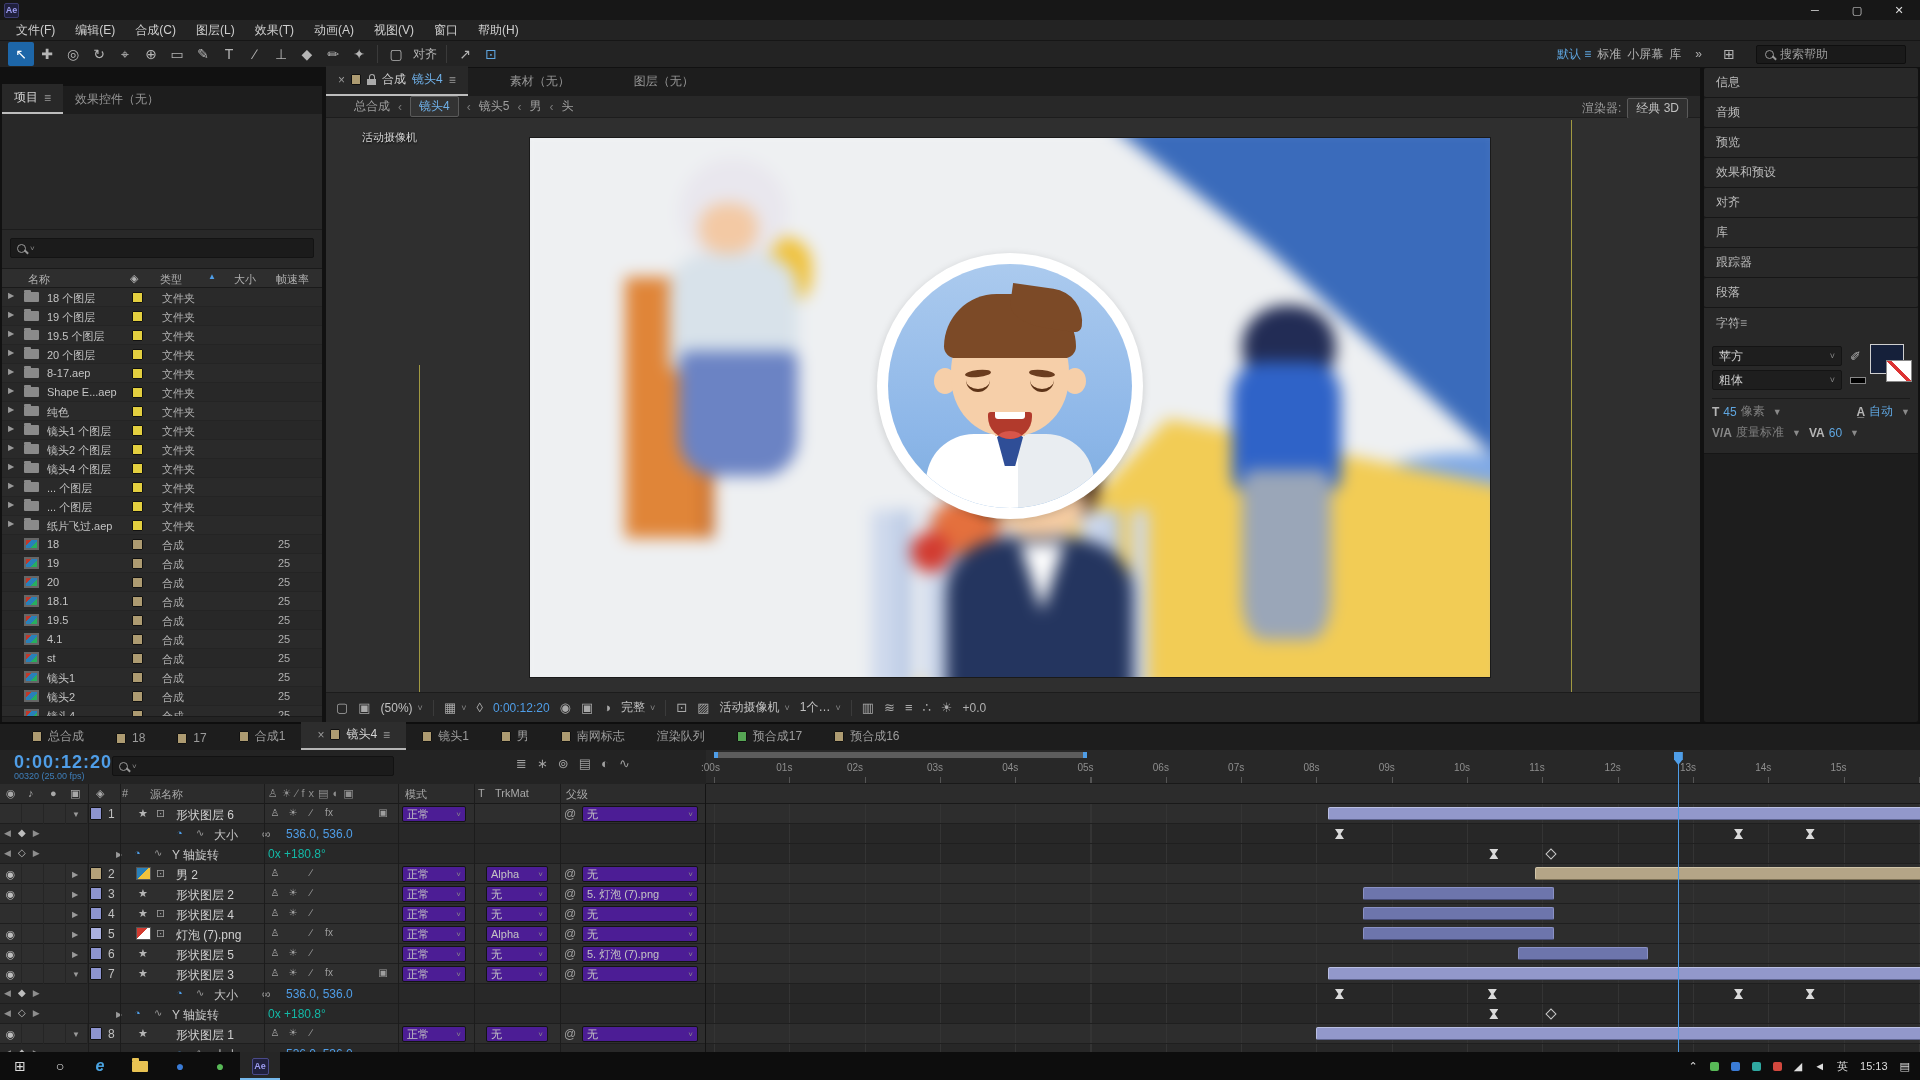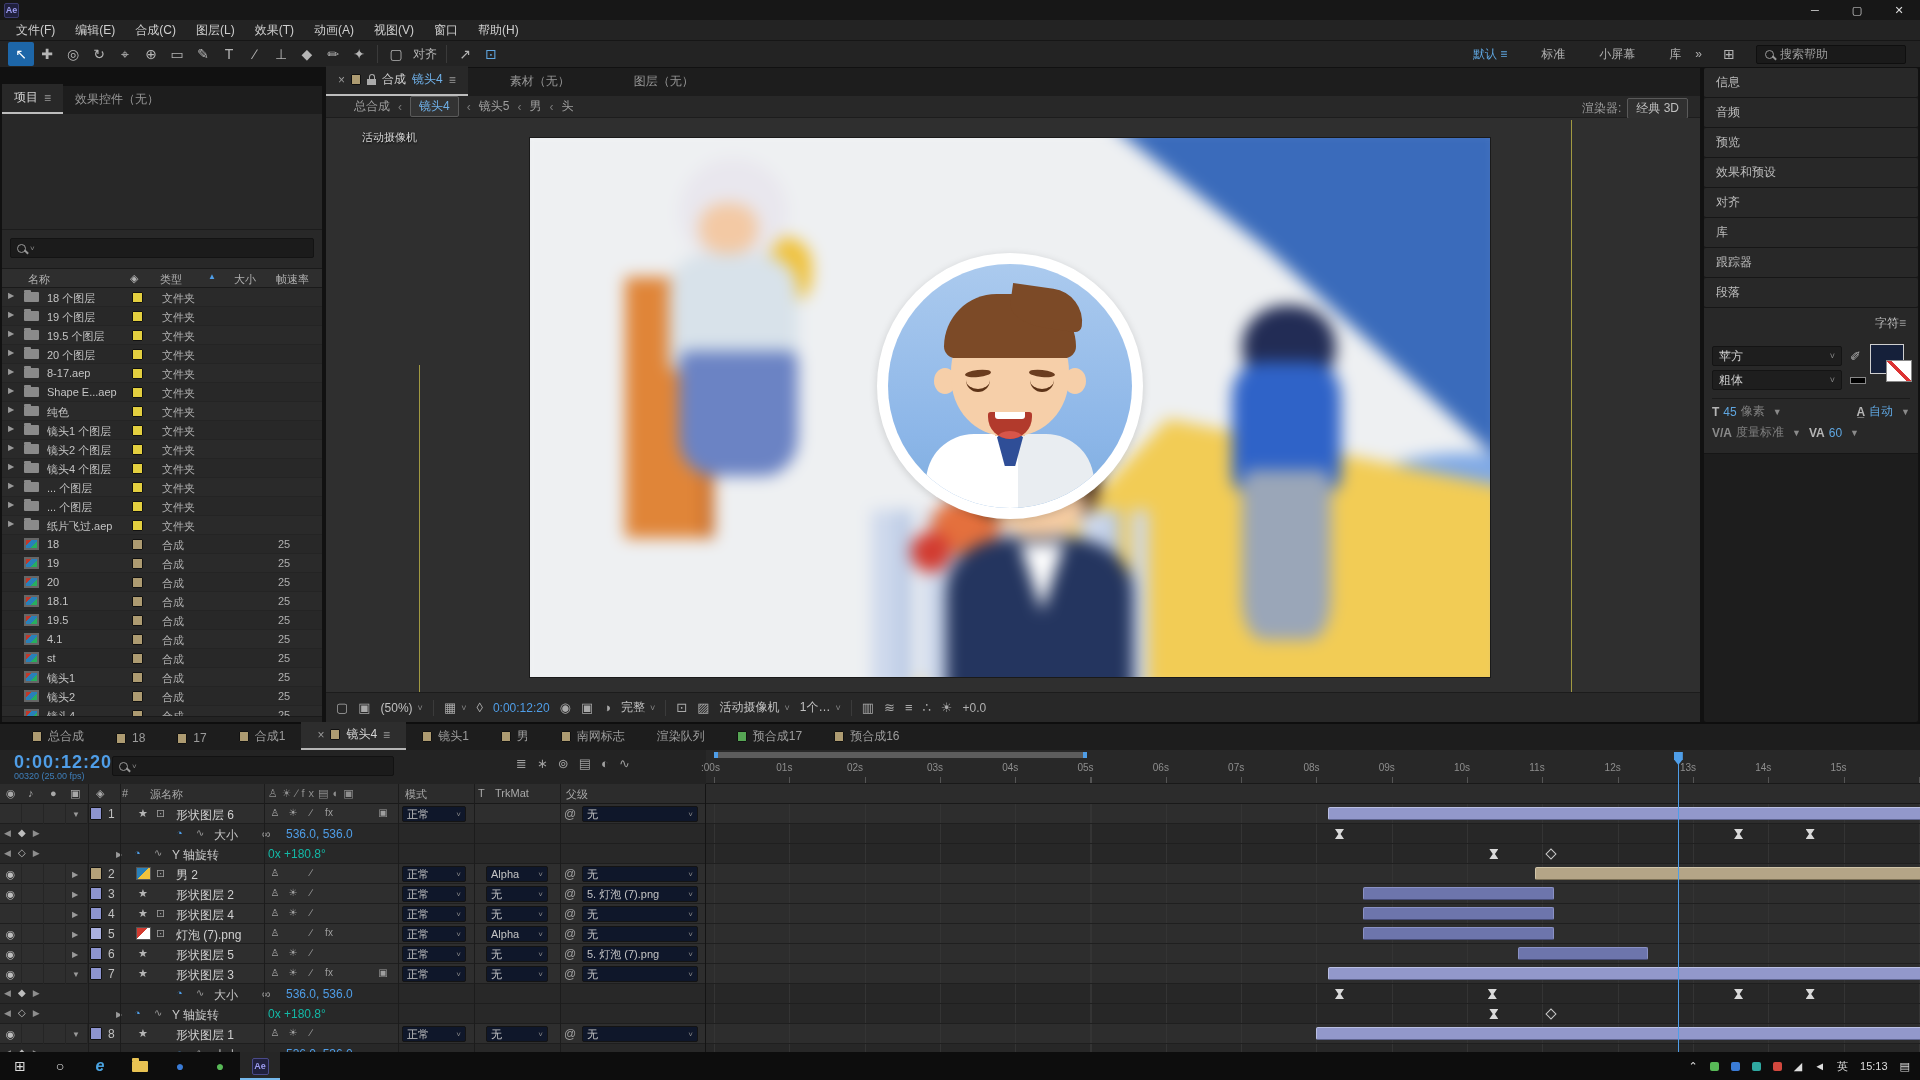--- a/index.html
+++ b/index.html
@@ -84,21 +84,21 @@
 .av-hair{position:absolute;left:50%;top:30px;transform:translateX(-50%);width:132px;height:64px;background:#7c4a27;border-radius:64px 64px 14px 14px}
 .av-hair2{position:absolute;left:50%;top:24px;width:74px;height:40px;background:#7c4a27;border-radius:0 40px 8px 60%;transform:rotate(8deg)}
 .av-brow{position:absolute;top:106px;width:26px;height:7px;background:#6b3d1f;border-radius:50%}
 .av-eye{position:absolute;top:116px;width:24px;height:12px;border-bottom:3.5px solid #5d3317;border-radius:0 0 22px 22px}
 .av-mouth{position:absolute;left:50%;top:148px;transform:translateX(-50%);width:44px;height:27px;background:#b23a2c;border-radius:5px 5px 40px 40px;overflow:hidden}
 .av-teeth{position:absolute;left:50%;top:0;transform:translateX(-50%);width:30px;height:7px;background:#fff;border-radius:0 0 3px 3px}
 .av-tongue{position:absolute;left:50%;bottom:-4px;transform:translateX(-50%);width:24px;height:12px;background:#d8564a;border-radius:50%}
 
 .rpanel{left:1704px;top:0;width:214px;height:654px;background:#1d1d1d}
 .rp-sec{height:30px;background:#282828;border-bottom:1px solid #161616;display:flex;align-items:center;padding:0 12px;color:#bdbdbd;border-radius:2px}
-.char-head{height:30px;background:#282828;display:flex;align-items:center;justify-content:flex-end;padding:0 12px;color:#bdbdbd}
+.char-head{height:30px;background:#282828;display:flex;align-items:center;justify-content:flex-start;padding:0 12px;color:#bdbdbd}
 .char-body{background:#282828;border-bottom:1px solid #161616;padding:4px 8px 10px;position:relative;height:116px}
 .csel{background:#1e1e1e;border:1px solid #141414;border-radius:2px;height:20px;display:flex;align-items:center;justify-content:space-between;padding:0 6px;color:#cfcfcf;width:130px}
 .csel i{font-size:9px;color:#8a8a8a}
 .cp-row{display:flex;align-items:center;gap:8px;margin-top:4px}
 .swatch-fill{position:absolute;right:14px;top:6px;width:34px;height:30px;background:#15203a;border:1.5px solid #cfcfcf}
 .swatch-stroke{position:absolute;right:6px;top:22px;width:26px;height:22px;background:#fff;border:1.5px solid #888;background-image:linear-gradient(45deg,transparent 44%,#d33 44% 56%,transparent 56%)}
 .cp-div{height:1px;background:#1a1a1a;margin:8px 0 2px}
 .cp-lab{color:#9a9a9a;font-size:12px;display:flex;align-items:center;gap:4px}
 .cp-val{color:#5fa6e0}
 .cp-dim{color:#7e7e7e}
@@ -123,21 +123,21 @@
 .cell{position:absolute;top:0;height:20px;width:22px;border-right:1px solid #252525;color:#bdbdbd;text-align:center;font-size:11px;line-height:20px}
 .exp{position:absolute;left:72px;top:6px;font-size:8px;color:#9a9a9a}
 .chip{position:absolute;left:90px;top:3px;width:12px;height:13px;border:1px solid #111;border-radius:1px}
 .lnum{position:absolute;left:108px;top:3px;color:#c2c2c2}
 .licon{position:absolute;left:138px;top:3px;color:#b5b5b5;font-size:11px}
 .lthumb{position:absolute;left:136px;top:3px;width:15px;height:13px;border:1px solid #555}
 .lbox{position:absolute;left:156px;top:3px;color:#9f9f9f;font-size:11px}
 .lname{position:absolute;left:176px;top:3px;color:#d0d0d0;white-space:nowrap}
 .sws{position:absolute;left:266px;top:3px;width:128px;display:flex}
 .sws i{width:18px;text-align:center;color:#9f9f9f;font-size:10px}
-.sel{position:absolute;top:2px;height:16px;background:#0f172a;border:1px solid #141414;border-radius:2px;color:#c4c4c4;font-size:11px;display:flex;align-items:center;justify-content:space-between;padding:0 4px}
+.sel{position:absolute;top:2px;height:16px;background:#4c1d95;border:1px solid #141414;border-radius:2px;color:#c4c4c4;font-size:11px;display:flex;align-items:center;justify-content:space-between;padding:0 4px}
 .sel i{font-size:8px;color:#888;margin-left:3px}
 .sel.mode{left:402px;width:64px}
 .sel.trk{left:486px;width:62px}
 .pwhip{position:absolute;left:564px;top:3px;color:#9f9f9f}
 .sel.par{left:582px;width:116px}
 .knav{position:absolute;left:4px;top:3px;display:flex;gap:7px;color:#8e8e8e;font-size:9px;align-items:center}
 .knav .kd{font-size:10px;color:#bdbdbd}
 .pexp{position:absolute;left:116px;top:6px;font-size:8px;color:#9a9a9a}
 .psw{position:absolute;left:176px;top:3px;color:#4f9ee8;font-size:11px}
 .psw.sh{left:134px}
@@ -223,21 +223,21 @@
         <span class="tool">✏</span>
         <span class="tool">✦</span>
       </span>
     <span class="tb-sep"></span>
     <span class="tool">▢</span>
     <span class="align-lab">对齐</span>
     <span class="tb-sep"></span>
     <span class="tool">↗</span>
     <span class="tool" style="color:#5fa6e0">⊡</span>
     <div class="tb-right">
-      <span id="workspaces" style="display:flex;gap:34px">
+      <span id="workspaces" style="display:flex;gap:6px">
           <span class="ws act">默认 <b class="wsm">≡</b></span>
           <span class="ws">标准</span>
           <span class="ws">小屏幕</span>
           <span class="ws">库</span>
         </span>
       <span class="ws">»</span>
       <span class="tool">⊞</span>
       <span class="help-search">
         <i class="mag"></i>
         <span>搜索帮助</span>

